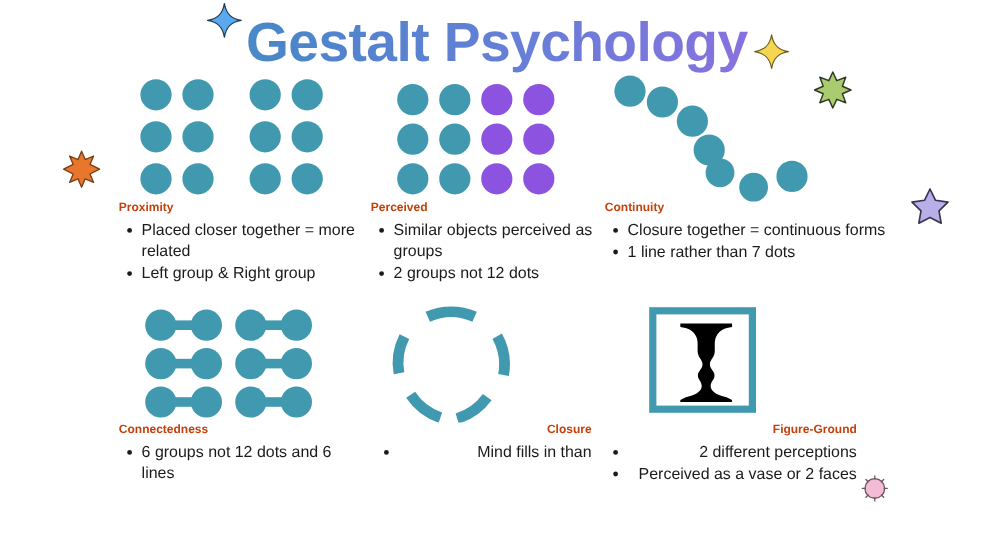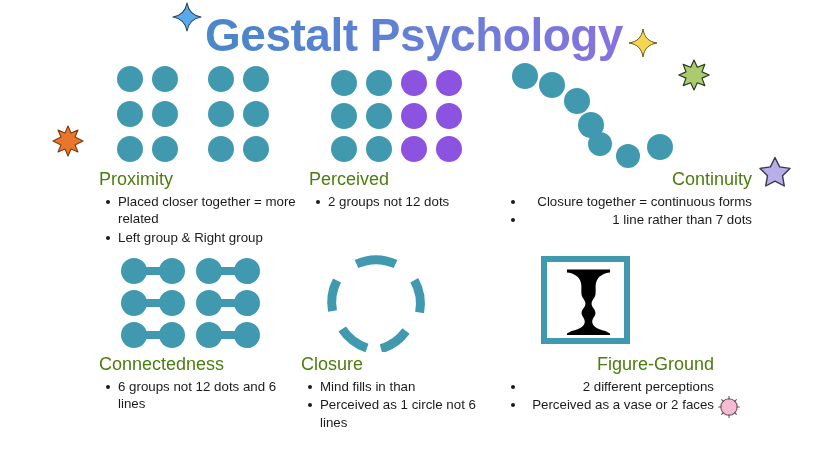--- a/index.html
+++ b/index.html
@@ -19,21 +19,21 @@
     font-size:46px;font-weight:bold;
     letter-spacing:-0.5px;
     background:linear-gradient(90deg,#4fa3b8 0%,#4a86c9 28%,#6a7ed8 55%,#8c6fe0 78%,#9b6ee6 100%);
     -webkit-background-clip:text;background-clip:text;
     color:transparent;-webkit-text-fill-color:transparent;
   }
 
   
   .col{position:absolute;}
   .heading{
-    color:#4d7c0f;font-weight:normal;font-size:18px;
+    color:#c2410c;font-weight:bold;font-size:10px;
     margin:0 0 2px 0;line-height:1.25;
   }
   ul.bullets{
     margin:0;padding:0 0 0 19px;list-style:none;
   }
   ul.bullets li{
     position:relative;
     font-size:13.3px;line-height:1.34;
     color:#1b1b1b;
     margin:0 0 1px 0;
@@ -238,44 +238,44 @@
     <div class="heading">Proximity</div>
     <ul class="bullets">
       <li>Placed closer together = more related</li>
       <li>Left group &amp; Right group</li>
     </ul>
   </div>
 
   <div class="col" style="left:309px;top:168px;width:185px;">
     <div class="heading">Perceived</div>
     <ul class="bullets">
+      <li>Similar objects perceived as groups</li>
       <li> 2 groups not 12 dots</li>
     </ul>
   </div>
 
-  <div class="col" style="left:504px;top:168px;width:248px;text-align:right;">
+  <div class="col" style="left:504px;top:168px;width:248px;">
     <div class="heading">Continuity</div>
     <ul class="bullets">
       <li>Closure together = continuous forms</li>
       <li>1 line rather than 7 dots</li>
     </ul>
   </div>
 
   <div class="col" style="left:99px;top:353px;width:196px;">
     <div class="heading">Connectedness</div>
     <ul class="bullets">
       <li>6 groups not 12 dots and 6 lines</li>
     </ul>
   </div>
 
-  <div class="col" style="left:301px;top:353px;width:180px;">
+  <div class="col" style="left:313px;top:353px;width:180px;text-align:right;">
     <div class="heading">Closure</div>
     <ul class="bullets">
       <li>Mind fills in than</li>
-      <li>Perceived as 1 circle not 6 lines</li>
     </ul>
   </div>
 
   <div class="col" style="left:504px;top:353px;width:210px;text-align:right;">
     <div class="heading">Figure-Ground</div>
     <ul class="bullets">
       <li>2 different perceptions</li>
       <li>Perceived as a vase or 2 faces</li>
     </ul>
   </div>

